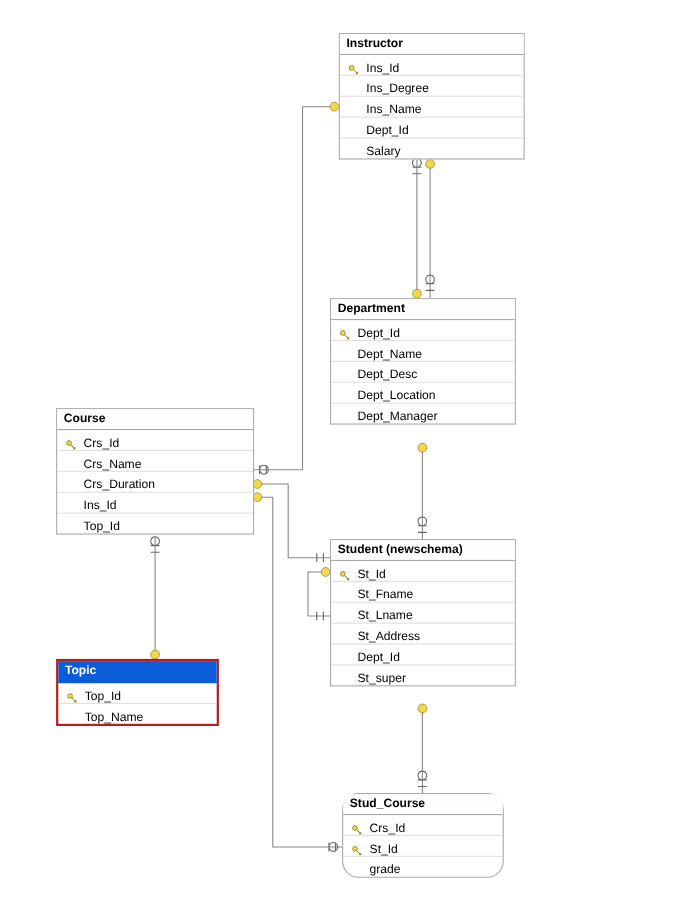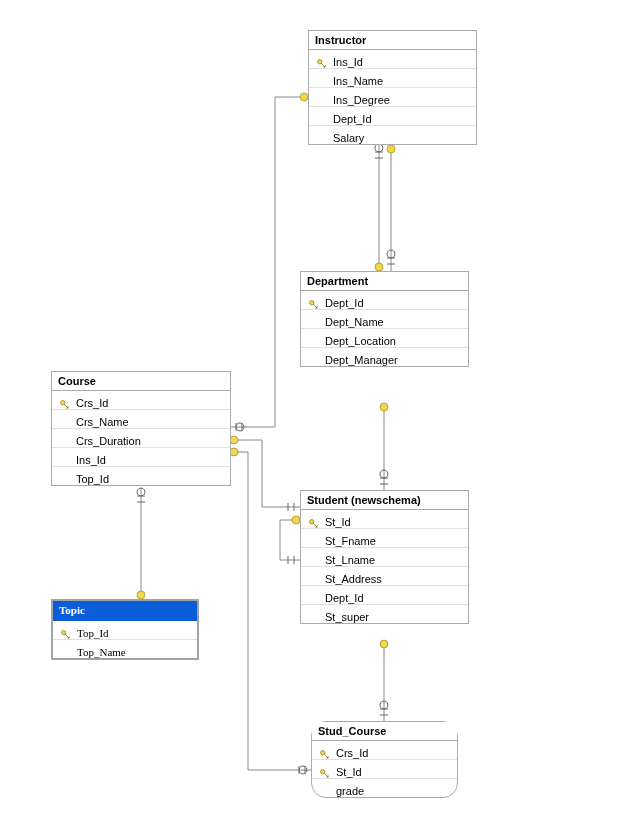--- a/index.html
+++ b/index.html
@@ -1,18 +1,18 @@
 <!DOCTYPE html>
 <html><head>
 <meta charset="utf-8">
 <style>
   html, body { margin:0; padding:0; width:621px; height:821px; background:#fff; font-family:Tahoma,Verdana,sans-serif; font-size:11px; color:#000; }
   .canvas { position:relative; width:511px; height:821px; }
   .table-box { position:absolute; border:1px solid #aaa; background:#fff; }
-  .table-box.selected { border:2px solid #a3a3a3;font-family:Liberation Serif, serif; }
+  .table-box.selected { border:2px solid #b91c1c; }
   .tbl-header { background:#fefefe; font-weight:bold; padding:3px 6px; border-bottom:1px solid #aaa; }
   .table-box.selected .tbl-header { background:#0b5cd8; color:#fff; border-bottom:2px solid #0b5cd8; }
   .col-row { display:flex; align-items:flex-end; height:18px; border-bottom:1px solid #e0e0e0; padding-left:6px; gap:6px; }
   .col-row:last-child { border-bottom:none; }
   .key-slot { width:12px; display:flex; align-items:center; justify-content:center; }
   .key-icon { width:9px; height:9px; }
   .col-name { flex:1; padding-right:6px; }
   svg.connectors { position:absolute; left:0; top:0; width:621px; height:821px; pointer-events:none; }
   .rel-line { stroke:#888; stroke-width:1; fill:none; }
   .endpoint-key { fill:#f2d94b; stroke:#8a7a1a; stroke-width:0.6; }
@@ -69,25 +69,25 @@
           <span class="key-slot">
             <svg class="key-icon" viewBox="0 0 10 10">
               <circle cx="3" cy="3" r="2.4" fill="#f2d94b" stroke="#8a7a1a" stroke-width="0.8"></circle>
               <path d="M4.5 4.5 L9 9 M7 9 L9 9 L9 7" stroke="#8a7a1a" stroke-width="1" fill="none"></path>
             </svg>
           </span>
           <span class="col-name">Ins_Id</span>
         </div>
       <div class="col-row">
           <span class="key-slot"></span>
+          <span class="col-name">Ins_Degree</span>
+        </div>
+      <div class="col-row">
+          <span class="key-slot"></span>
           <span class="col-name">Ins_Name</span>
-        </div>
-      <div class="col-row">
-          <span class="key-slot"></span>
-          <span class="col-name">Ins_Degree</span>
         </div>
       <div class="col-row">
           <span class="key-slot"></span>
           <span class="col-name">Dept_Id</span>
         </div>
       <div class="col-row">
           <span class="key-slot"></span>
           <span class="col-name">Salary</span>
         </div>
     </div>
@@ -104,20 +104,24 @@
             </svg>
           </span>
           <span class="col-name">Dept_Id</span>
         </div>
       <div class="col-row">
           <span class="key-slot"></span>
           <span class="col-name">Dept_Name</span>
         </div>
       <div class="col-row">
           <span class="key-slot"></span>
+          <span class="col-name">Dept_Desc</span>
+        </div>
+      <div class="col-row">
+          <span class="key-slot"></span>
           <span class="col-name">Dept_Location</span>
         </div>
       <div class="col-row">
           <span class="key-slot"></span>
           <span class="col-name">Dept_Manager</span>
         </div>
     </div>
   </div>
 
   <div class="table-box" style="left:51px; top:371px; width:178px;">

